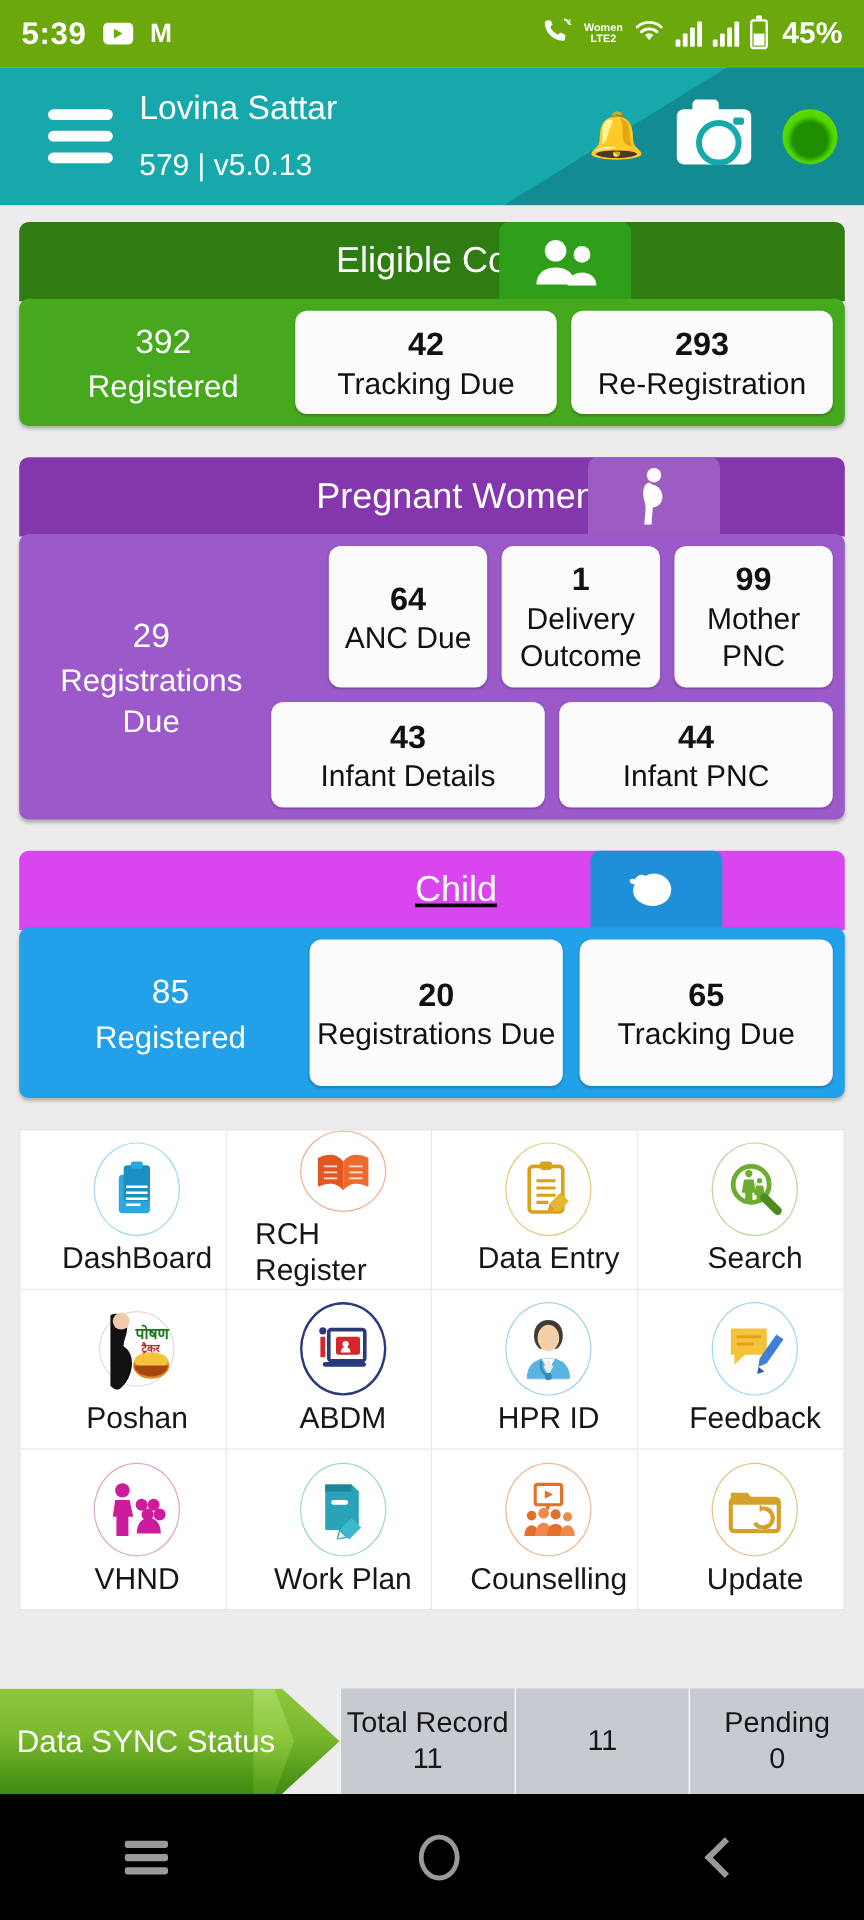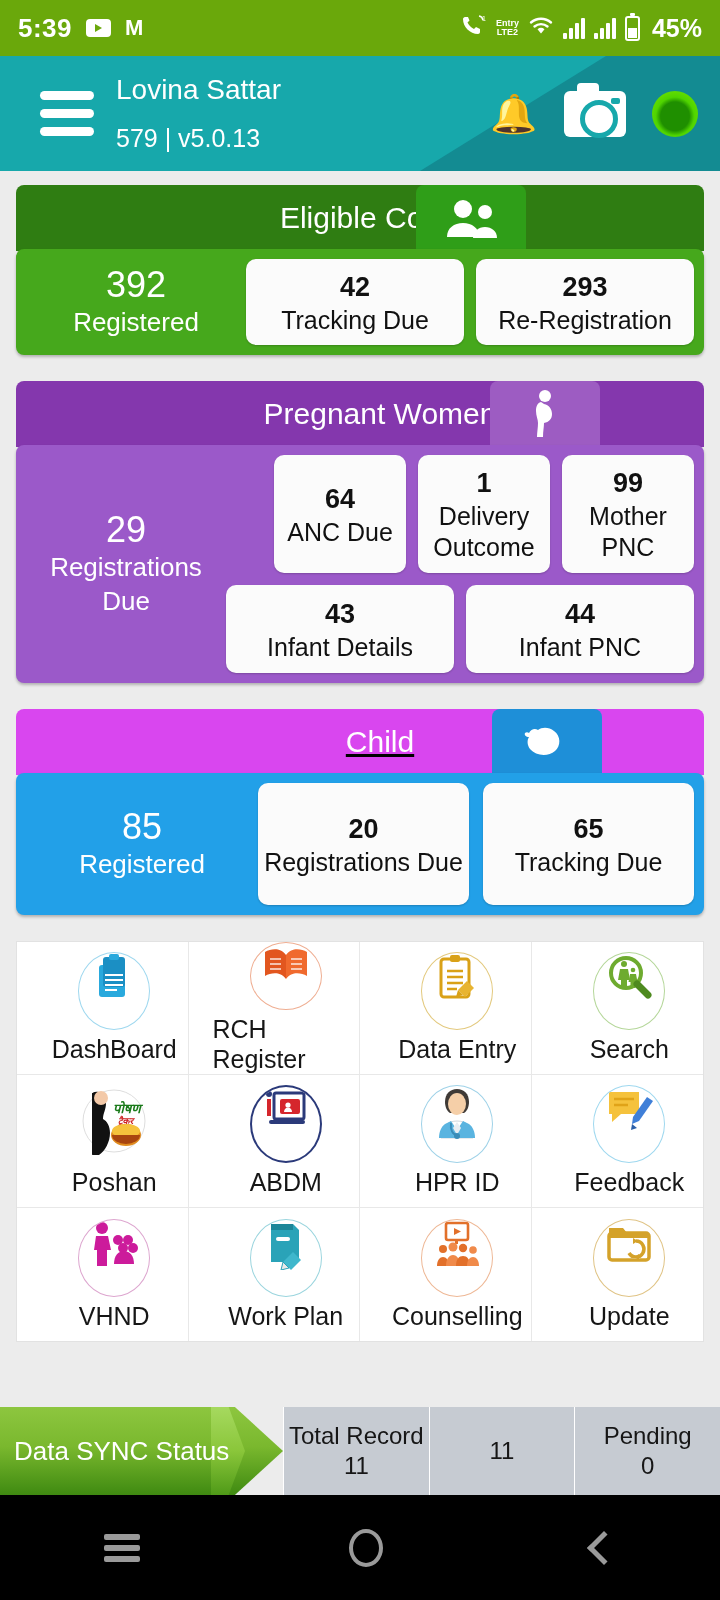--- a/index.html
+++ b/index.html
@@ -104,21 +104,21 @@
   }
   .card-body{
     border-radius:8px; position:relative; z-index:2;
     display:flex; align-items:stretch; padding:10px;
     box-shadow:0 2px 3px rgba(0,0,0,.25);
   }
   .card-left{
     flex:0 0 auto; display:flex; flex-direction:column; align-items:center;
     justify-content:center; color:#fff; text-align:center; padding:6px 10px;
   }
-  .cl-num{ font-size:36px; line-height:40px; }
+  .cl-num{ font-size:28px; line-height:40px; }
   .cl-lbl{ font-size:26px; line-height:34px; }
   .tiles{ flex:1; display:flex; flex-wrap:wrap; gap:10px; }
   .tile{
     background:#fbfbfb; border-radius:10px; display:flex; flex-direction:column;
     align-items:center; justify-content:center; text-align:center;
     padding:8px 6px; color:#111;
     box-shadow:0 1px 2px rgba(0,0,0,.2);
   }
   .tile-num{ font-size:27px; font-weight:bold; line-height:36px; }
   .tile-lbl{ font-size:25px; line-height:31px; }
@@ -160,22 +160,22 @@
   }
   .gcell{
     border-right:1px solid #e8e8e8; border-bottom:1px solid #e8e8e8;
     height:133px; display:flex; flex-direction:column;
     align-items:center; justify-content:center; gap:4px; cursor:pointer;padding-left:24px;
   }
   .gcell:nth-child(4n){ border-right:none; }
   .gcell:nth-child(n+9){ border-bottom:none; }
   .gico{
     width:72px;height:78px;border-radius:50%;
-    display:flex;align-items:flex-start;justify-content:center;
-    position:relative; overflow:hidden;font-style:italic;
+    display:flex;align-items:center;justify-content:center;
+    position:relative; overflow:hidden;
   }
   .gico svg{ display:block; }
   .glbl{ font-size:25px; color:#161616; line-height:30px; }
 
   
   .syncbar{
     position:absolute; left:0; right:0; bottom:105px; height:88px;
     display:flex; align-items:stretch;
   }
   .sync-banner{
@@ -226,21 +226,21 @@
   </div>
   <div class="sb-right">
     <div>
       <svg width="26" height="24" viewBox="0 0 26 24">
           <path d="M4 3c-1 0-2 1-2 2 0 8 7 15 15 15 1 0 2-1 2-2v-3l-4-2-2 2c-3-1.5-5-3.5-6.5-6.5l2-2L7 3z" fill="#fff"></path>
           <path d="M18 2a5 5 0 0 1 4 4" stroke="#fff" stroke-width="1.6" fill="none"></path>
           <text x="21" y="7" font-size="7" fill="#fff" font-family="Liberation Sans">1</text>
         </svg>
     </div>
     <div class="volte">
-      <div>Entry</div>
+      <div>Women</div>
         <div>LTE2</div>
     </div>
     <div>
       <svg width="26" height="22" viewBox="0 0 26 22">
           <path d="M13 18.5l3.5-4.3a5.6 5.6 0 0 0-7 0z" fill="#fff"></path>
           <path d="M3 7.5a15 15 0 0 1 20 0" stroke="#fff" stroke-width="2.4" fill="none" stroke-linecap="round"></path>
           <path d="M6.5 11.5a10 10 0 0 1 13 0" stroke="#fff" stroke-width="2.4" fill="none" stroke-linecap="round"></path>
         </svg>
     </div>
     <div class="bars">

